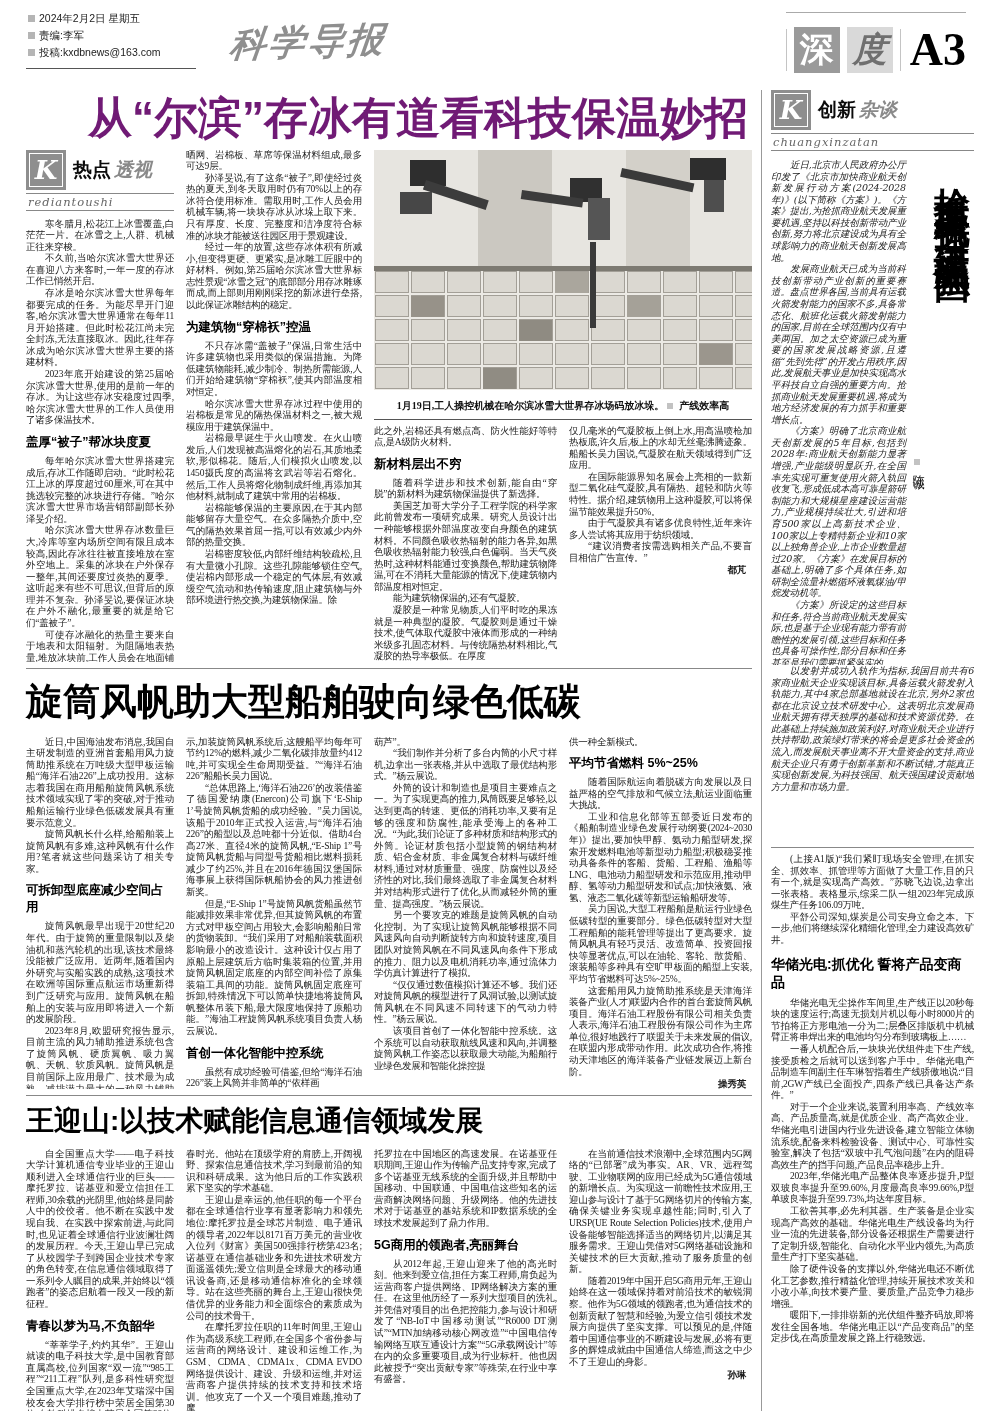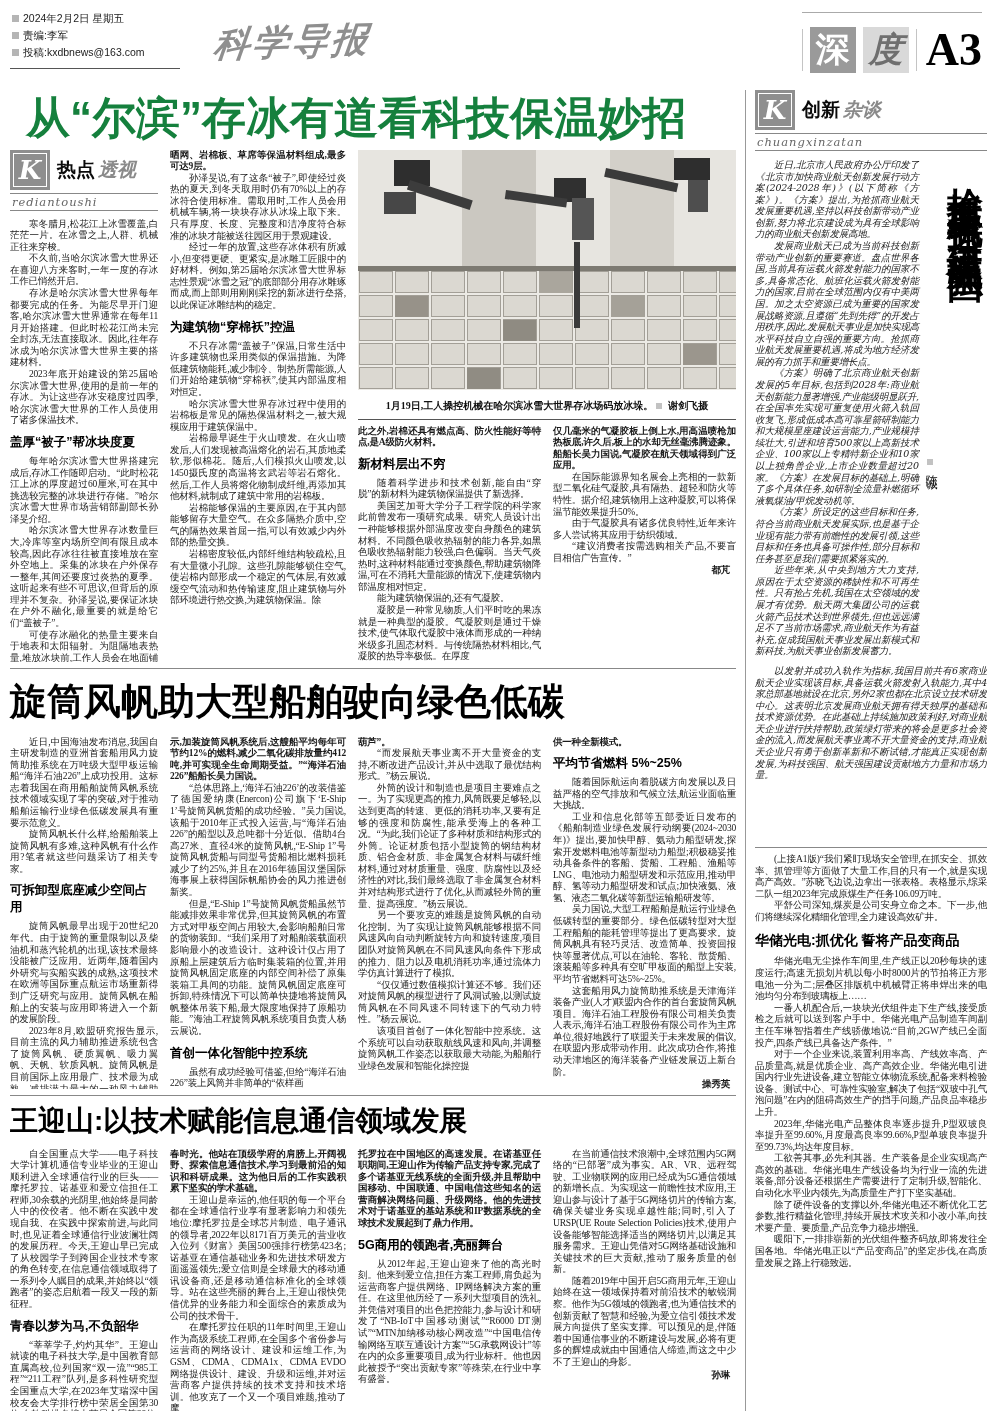--- a/index.html
+++ b/index.html
@@ -1,17 +1,17 @@
 <!DOCTYPE html>
 <html><head>
 <meta charset="utf-8">
 <style>
   html,body{margin:0;padding:0;background:#f2f2f2;}
   .page{position:relative;width:1000px;height:1412px;background:#fff;box-sizing:border-box;
-        padding:6px 10px;overflow:hidden;color:#141414;
+        padding:6px 26px;overflow:hidden;color:#141414;
         font-family:"Liberation Serif", serif;}
   
   .hdr{display:flex;align-items:flex-start;height:84px;}
   .pubinfo{width:168px;border-bottom:1px solid #555;padding:6px 0 5px 2px;}
   .pubrow{font:10.5px "Liberation Sans",sans-serif;color:#222;margin-bottom:3px;white-space:nowrap;}
   .sq{display:inline-block;width:7px;height:7px;background:#b5b5b5;margin-right:4px;}
   .sq.small{width:6px;height:6px;background:#c2c2c2;}
   .masthead{font:italic bold 36px "DejaVu Serif",serif;color:#8f8f8f;margin:12px 0 0 34px;
             letter-spacing:3px;transform:skewX(-8deg) rotate(-2deg);}
   .spacer{flex:1;}
@@ -21,26 +21,26 @@
   .sq1{background:#9a9a9a;color:#fff;font:bold 34px "Liberation Sans",sans-serif;}
   .sq2{background:#d9d9d9;color:#6f6f6f;font:italic bold 34px "DejaVu Serif",serif;}
   .pageno{font:bold 46px "Liberation Serif",serif;color:#000;margin-left:2px;}
   
   .content{display:flex;}
   .left{width:726px;}
   .right{width:232px;border-left:1px solid #999;padding-left:9px;margin-left:9px;}
   
   .para{margin:0;font-size:9.5px;line-height:1.22;letter-spacing:-0.2px;text-indent:2em;
         text-align:justify;color:#1a1a1a;}
-  .para.cont{text-indent:0;font-weight:bold;}
+  .para.cont{text-indent:0;}
   .byline{display:block;text-align:right;padding-right:6px;font-weight:bold;margin-top:1px;}
   .subhead{font:bold 12.5px "Liberation Sans",sans-serif;color:#000;margin:7px 0 5px;}
   .kai .para{font-family:"DejaVu Serif",serif;font-style:italic;}
   
-  .headline1{font:900 44px "Liberation Sans",sans-serif;color:#15803d;line-height:1.08;margin:4px 16px 8px;white-space:nowrap;}
+  .headline1{font:900 44px "Liberation Sans",sans-serif;color:#701a75;line-height:1.08;margin:4px 4px 8px;white-space:nowrap;text-align:right;}
   .headline2{font:900 37px "Liberation Sans",sans-serif;color:#000;margin:8px 0 10px;white-space:nowrap;}
   .headline3{font:900 28px "Liberation Sans",sans-serif;color:#000;margin:6px 0 9px;white-space:nowrap;}
   .cols{display:flex;gap:12px;}
   .c-narrow{width:148px;flex:none;}
   .c-mid{width:176px;flex:none;}
   .c-wide{width:183px;flex:none;}
   .art1-body{height:512px;overflow:hidden;}
   .art1-sub{height:238px;overflow:hidden;}
   .art2-cols{height:352px;overflow:hidden;}
   .art3-cols{height:262px;overflow:hidden;}
@@ -159,21 +159,21 @@
                 <rect x="214" y="48" width="22" height="42" fill="#555"></rect>
                 <rect x="216" y="92" width="6" height="86" fill="#3a3a3a"></rect>
                 <rect x="316" y="8" width="36" height="22" fill="#2e2e2e"></rect>
                 <rect x="248" y="18" width="74" height="9" fill="#3a3a3a" transform="rotate(12 248 18)"></rect>
                 <rect x="330" y="30" width="20" height="32" fill="#4e4e4e"></rect>
               </g>
             </svg>
             <div class="photo-cap">
               <span>1月19日,工人操控机械在哈尔滨冰雪大世界存冰场码放冰垛。</span>
               <span class="sq small"></span>
-              <span>谢剑飞摄</span>
+              <span>产线效率高</span>
             </div>
             <div class="cols art1-sub">
               <div class="c-wide">
                   <p class="para cont">此之外,岩棉还具有燃点高、防火性能好等特点,是A级防火材料。</p>
                   <div class="subhead">新材料层出不穷</div>
                   <p class="para">随着科学进步和技术创新,能自由“穿脱”的新材料为建筑物保温提供了新选择。</p>
                   <p class="para">美国芝加哥大学分子工程学院的科学家此前曾发布一项研究成果。研究人员设计出一种能够根据外部温度改变自身颜色的建筑材料。不同颜色吸收热辐射的能力各异,如黑色吸收热辐射能力较强,白色偏弱。当天气炎热时,这种材料能通过变换颜色,帮助建筑物降温,可在不消耗大量能源的情况下,使建筑物内部温度相对恒定。</p>
                   <p class="para">能为建筑物保温的,还有气凝胶。</p>
                   <p class="para">凝胶是一种常见物质,人们平时吃的果冻就是一种典型的凝胶。气凝胶则是通过干燥技术,使气体取代凝胶中液体而形成的一种纳米级多孔固态材料。与传统隔热材料相比,气凝胶的热导率极低。在厚度</p>
                 </div>
@@ -202,21 +202,21 @@
             </div>
           <div class="c-mid">
               <p class="para cont">示,加装旋筒风帆系统后,这艘船平均每年可节约12%的燃料,减少二氧化碳排放量约412吨,并可实现全生命周期受益。”“海洋石油226”船船长吴力国说。</p>
               <p class="para">“总体思路上,‘海洋石油226’的改装借鉴了德国爱纳康(Enercon)公司旗下‘E-Ship 1’号旋筒风帆货船的成功经验。”吴力国说,该船于2010年正式投入运营,与“海洋石油226”的船型以及总吨都十分近似。借助4台高27米、直径4米的旋筒风帆,“E-Ship 1”号旋筒风帆货船与同型号货船相比燃料损耗减少了约25%,并且在2016年德国汉堡国际海事展上获得国际帆船协会的风力推进创新奖。</p>
               <p class="para">但是,“E-Ship 1”号旋筒风帆货船虽然节能减排效果非常优异,但其旋筒风帆的布置方式对甲板空间占用较大,会影响船舶日常的货物装卸。“我们采用了对船舶装载面积影响最小的改造设计。这种设计仅占用了原船上层建筑后方临时集装箱的位置,并用旋筒风帆固定底座的内部空间补偿了原集装箱工具间的功能。旋筒风帆固定底座可拆卸,特殊情况下可以简单快捷地将旋筒风帆整体吊装下船,最大限度地保持了原船功能。”海油工程旋筒风帆系统项目负责人杨云展说。</p>
               <div class="subhead">首创一体化智能中控系统</div>
               <p class="para">虽然有成功经验可借鉴,但给“海洋石油226”装上风筒并非简单的“依样画</p>
             </div>
           <div class="c-wide">
               <p class="para cont">葫芦”。</p>
-              <p class="para">“而发展航天事业离不开大量资金的支持,不断改进产品设计,并从中选取了最优结构形式。”杨云展说。</p>
+              <p class="para">“我们制作并分析了多台内筒的小尺寸样机,边拿出一张表格,并从中选取了最优结构形式。”杨云展说。</p>
               <p class="para">外筒的设计和制造也是项目主要难点之一。为了实现更高的推力,风筒既要足够轻,以达到更高的转速、更低的消耗功率,又要有足够的强度和防腐性,能承受海上的各种工况。“为此,我们论证了多种材质和结构形式的外筒。论证材质包括小型旋筒的钢结构材质、铝合金材质、非金属复合材料与碳纤维材料,通过对材质重量、强度、防腐性以及经济性的对比,我们最终选取了非金属复合材料并对结构形式进行了优化,从而减轻外筒的重量、提高强度。”杨云展说。</p>
               <p class="para">另一个要攻克的难题是旋筒风帆的自动化控制。为了实现让旋筒风帆能够根据不同风速风向自动判断旋转方向和旋转速度,项目团队对旋筒风帆在不同风速风向条件下形成的推力、阻力以及电机消耗功率,通过流体力学仿真计算进行了模拟。</p>
               <p class="para">“仅仅通过数值模拟计算还不够。我们还对旋筒风帆的模型进行了风洞试验,以测试旋筒风帆在不同风速不同转速下的气动力特性。”杨云展说。</p>
               <p class="para">该项目首创了一体化智能中控系统。这个系统可以自动获取航线风速和风向,并调整旋筒风帆工作姿态以获取最大动能,为船舶行业绿色发展和智能化操控提</p>
             </div>
           <div class="c-wide">
               <p class="para cont">供一种全新模式。</p>
               <div class="subhead">平均节省燃料 5%~25%</div>
               <p class="para">随着国际航运向着脱碳方向发展以及日益严格的空气排放和气候立法,航运业面临重大挑战。</p>
               <p class="para">工业和信息化部等五部委近日发布的《船舶制造业绿色发展行动纲要(2024~2030年)》提出,要加快甲醇、氨动力船型研发,探索开发燃料电池等新型动力船型;积极稳妥推动具备条件的客船、货船、工程船、渔船等LNG、电池动力船型研发和示范应用,推动甲醇、氢等动力船型研发和试点;加快液氨、液氢、液态二氧化碳等新型运输船研发等。</p>

